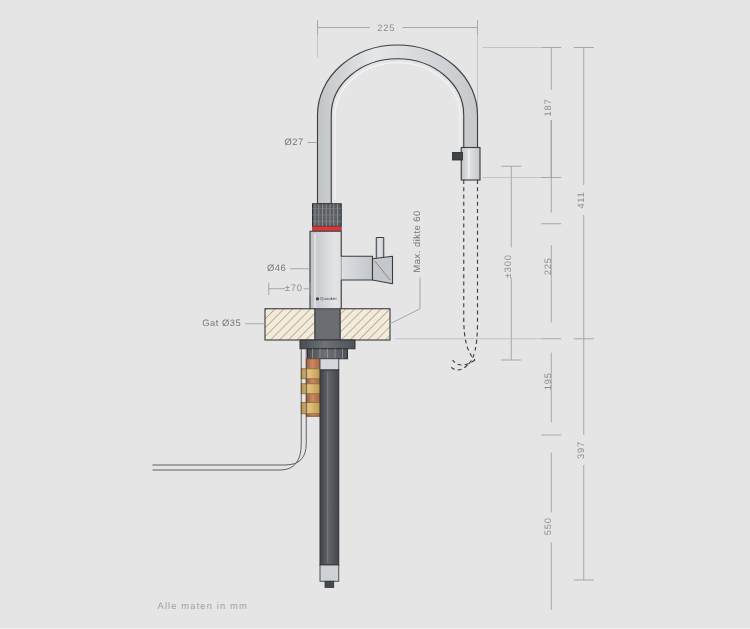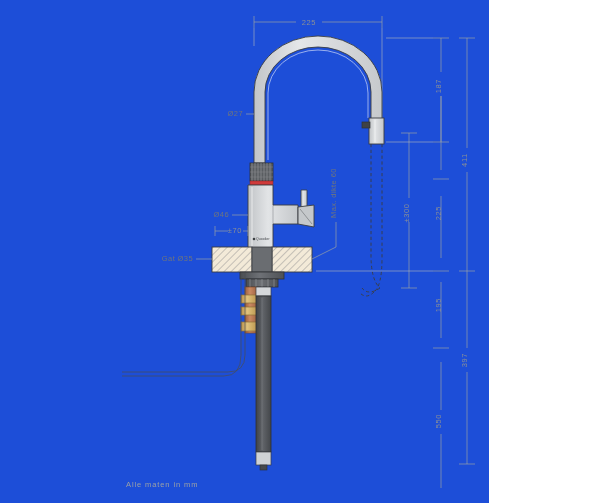--- a/index.html
+++ b/index.html
@@ -5,23 +5,23 @@
   html, body {
     margin: 0;
     padding: 0;
     background: #ffffff;
   }
   body {
     font-family: "Liberation Sans", sans-serif;
   }
   #drawing-root {
     position: relative;
-    width: 489px;
+    width: 600px;
     height: 503px;
-    background: #1d4ed8;
+    background: #e5e5e5;
     overflow: hidden;
   }
   #drawing-svg {
     position: absolute;
     left: 0;
     top: 0;
     width: 600px;
     height: 503px;
     display: block;
   }

